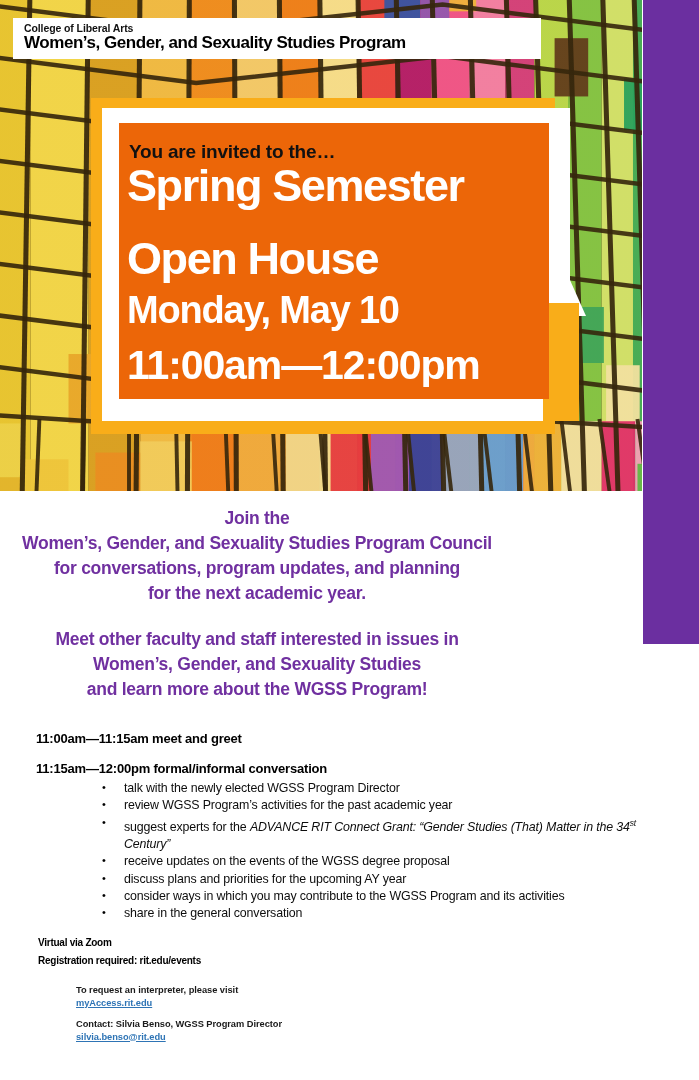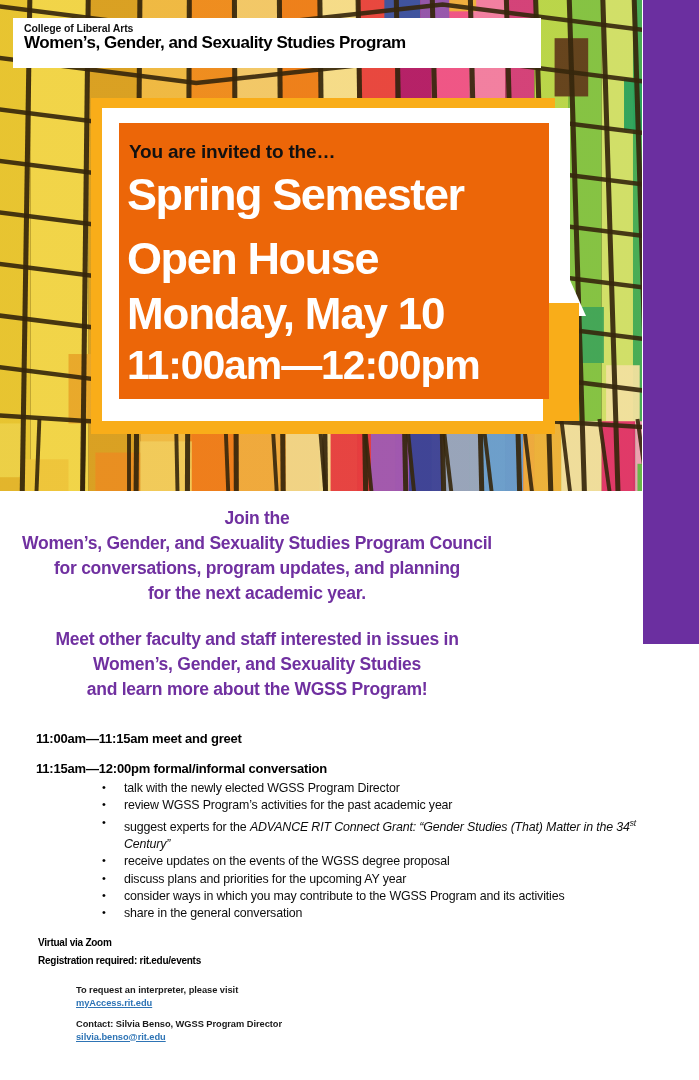--- a/index.html
+++ b/index.html
@@ -46,21 +46,21 @@
     height: 644px;
     background: #6b2fa0;
   }
 
   
   #headerbox {
     position: absolute;
     left: 13px;
     top: 18px;
     width: 528px;
-    height: 50px;
+    height: 41px;
     background: #ffffff;
     padding: 0 8px 0 0;
     box-sizing: border-box;
   }
   #headerbox .cla {
     position: absolute;
     left: 11px;
     top: 4px;
     font-size: 10.5px;
     font-weight: bold;
@@ -139,23 +139,23 @@
     letter-spacing: -0.2px;
   }
   #callout .bigline {
     position: absolute;
     left: 36px;
     color: #ffffff;
     font-weight: bold;
     letter-spacing: -1.4px;
     white-space: nowrap;
   }
-  #callout .l1 { top: 71px;  font-size: 45px; }
+  #callout .l1 { top: 62px;  font-size: 45px; }
   #callout .l2 { top: 135px; font-size: 45px; }
-  #callout .l3 { top: 191px; font-size: 44px; letter-spacing: -1.2px; }
+  #callout .l3 { top: 191px; font-size: 38px; letter-spacing: -1.2px; }
   #callout .l4 { top: 244px; font-size: 41px; letter-spacing: -1.1px; }
 
   
   #purpletext {
     position: absolute;
     left: 0;
     top: 506px;
     width: 514px;
     text-align: center;
     color: #7030a0;

